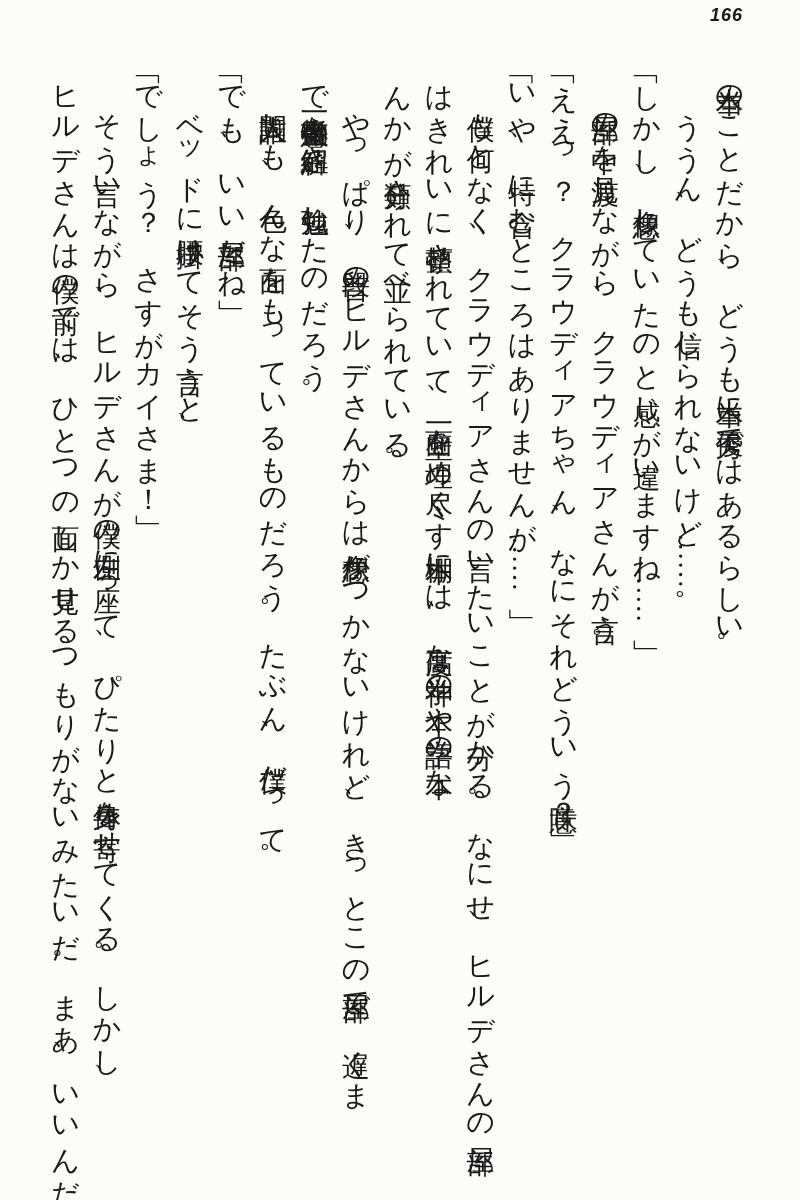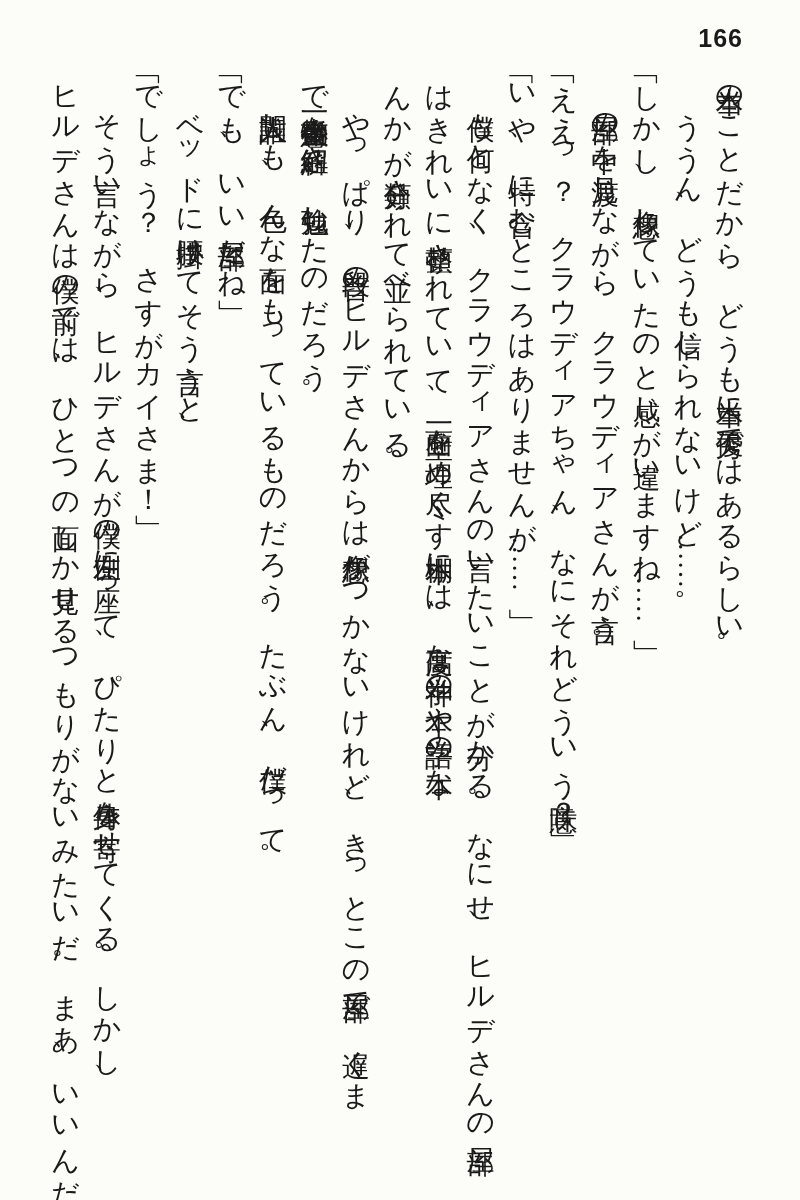--- a/index.html
+++ b/index.html
@@ -12,27 +12,28 @@
     position: relative;
     overflow: hidden;
     background: var(--paper, #fcfcf9);
   }
   .page {
     position: absolute;
     inset: 0;
   }
   .page-number {
     position: absolute;
-    top: 24px;
+    top: 5px;
     right: 57px;
     font-family: "Liberation Sans", sans-serif;
-    font-size: 25px;
+    font-size: 18px;
     font-weight: 600;
     letter-spacing: 1px;
     color: var(--ink, #1a1a1a);
+    font-style: italic;
   }
   .text-block {
     position: absolute;
     top: 66px;
     right: 50px;
     height: 1125px;
     writing-mode: vertical-rl;
     text-orientation: mixed;
     font-family: "Liberation Serif", "DejaVu Serif", serif;
     font-size: 28px;

